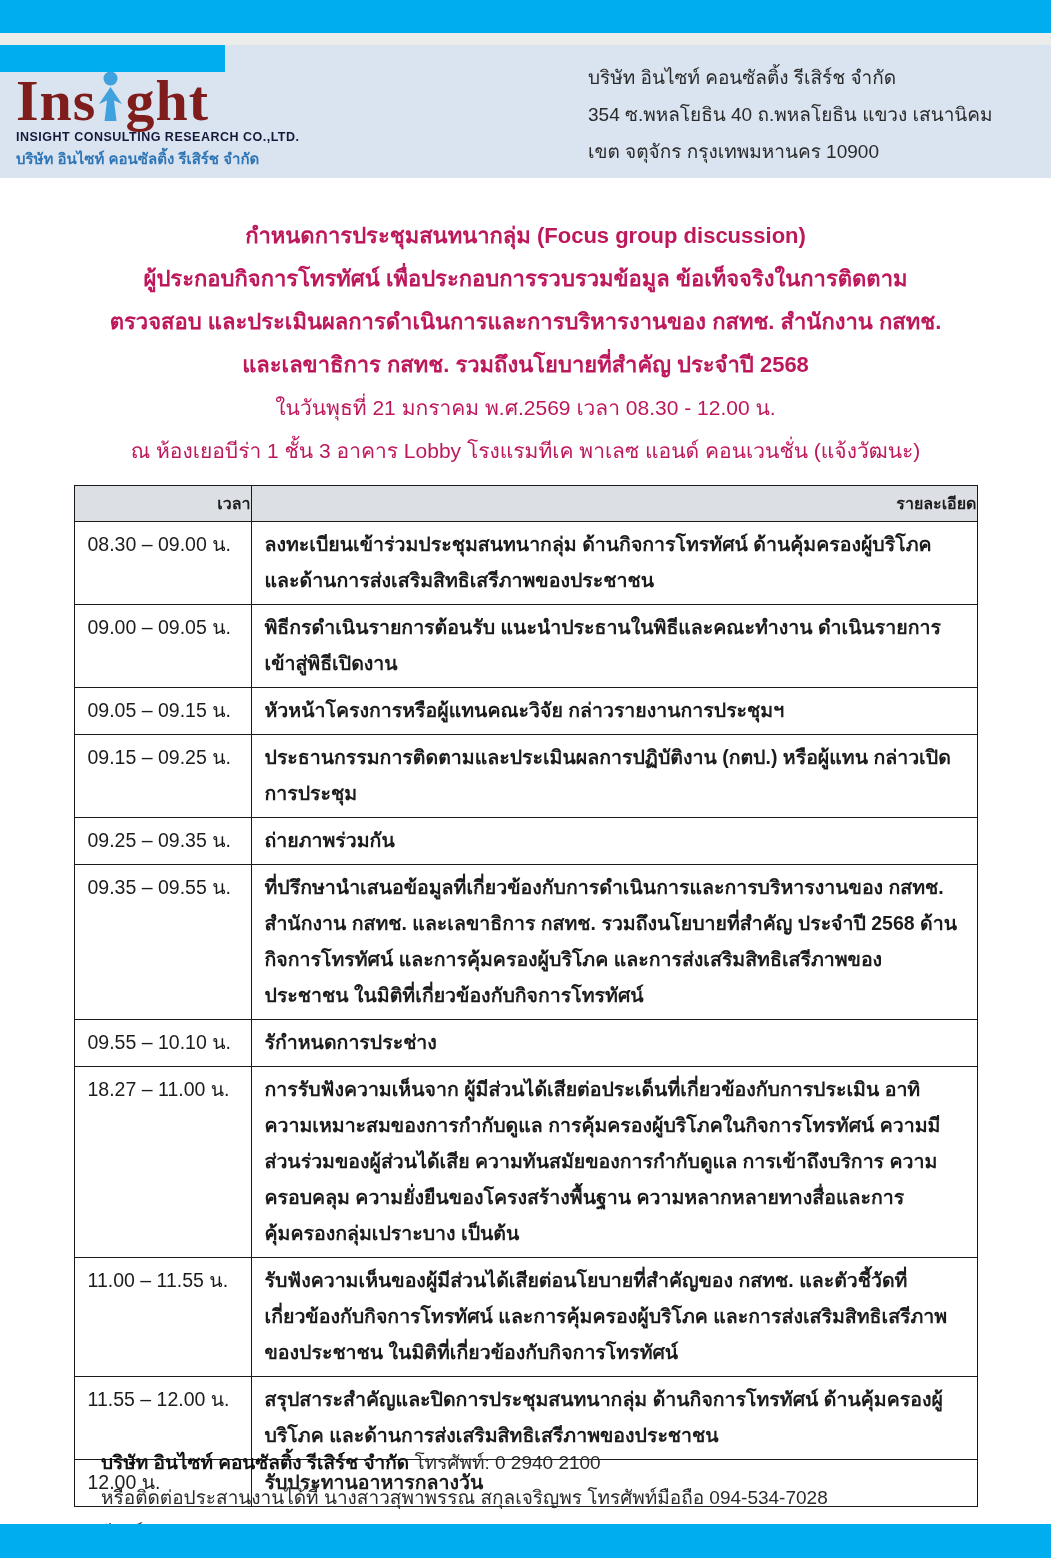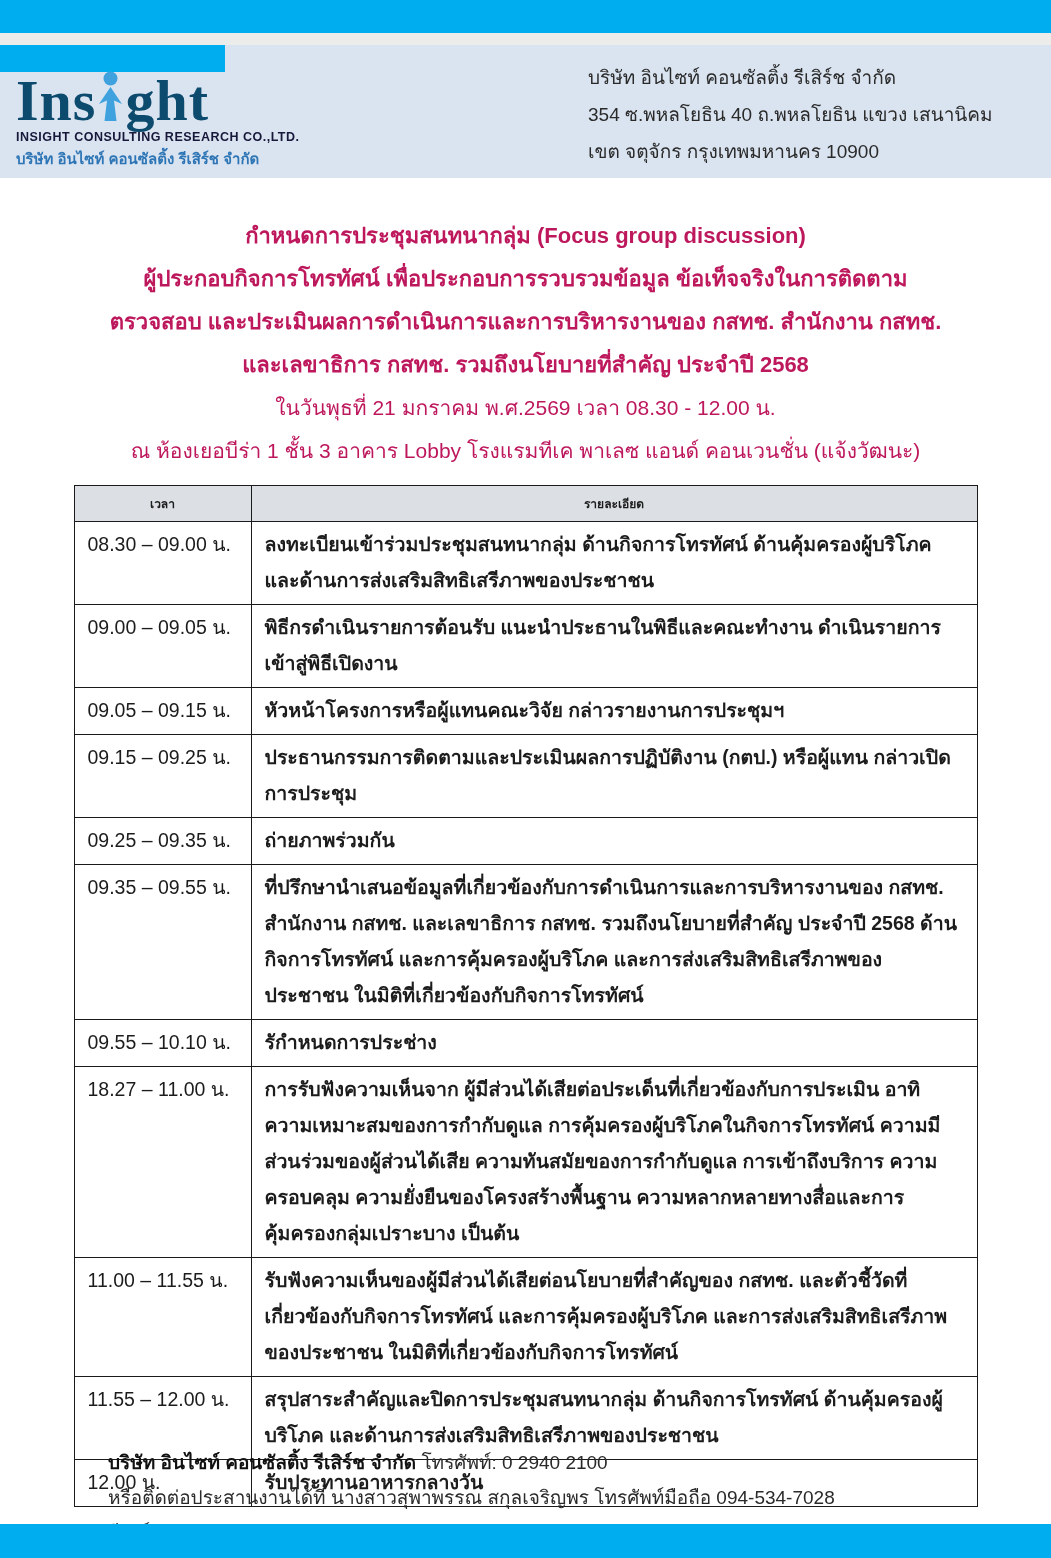--- a/index.html
+++ b/index.html
@@ -24,21 +24,21 @@
   .band-accent {
     position: absolute; left: 0; top: 0;
     width: 225px; height: 27px; background: #00AEEF;
   }
 
   
   .logo { position: absolute; left: 16px; top: 26px; }
   .wordmark {
     font-family: "Liberation Serif", "DejaVu Serif", serif;
     font-size: 58px; line-height: 58px; font-weight: 600;
-    color: #0c4a6e; letter-spacing: 1px;
+    color: #7f1d1d; letter-spacing: 1px;
     display: flex; align-items: flex-end;
   }
   .wordmark .person { margin: 0 1px -1px 1px; display: inline-block; }
   .logo-sub-en {
     font-size: 12.5px; font-weight: bold; letter-spacing: 0.5px;
     color: #17173A; margin-top: 0;
   }
   .logo-sub-th {
     font-size: 15px; font-weight: bold;
     color: #2E75B6; margin-top: 3px;
@@ -57,35 +57,35 @@
 
   
   table.agenda {
     width: 904px; margin: 13px auto 0 auto;
     border-collapse: collapse; table-layout: fixed;
     font-size: 19.5px; color: #1c1c1c;
   }
   table.agenda th, table.agenda td { border: 1.5px solid #1a1a1a; }
   table.agenda th {
     background: #DCE0E5; font-weight: bold;
-    height: 36px; text-align: center; font-size: 12px;
+    height: 36px; text-align: right; font-size: 16px;
   }
   col.c-time { width: 177px; }
   td.time {
     vertical-align: top; padding: 4px 6px 4px 13px;
     line-height: 36px; white-space: nowrap;
   }
   td.detail { padding: 4px 12px 6px 13px; line-height: 36px; font-weight: bold; }
 
   
   .note { margin: 17px 0 0 115px; font-size: 19.5px; color: #1c1c1c; }
 
   
   .footer {
-    position: absolute; left: 108px; top: 1445px;
+    position: absolute; left: 101px; top: 1445px;
     font-size: 19px; line-height: 35px; color: #2a2a2a;
   }
   .footer .bold { font-weight: bold; color: #111; }
   .bottombar {
     position: absolute; left: 0; right: 0; bottom: 0;
     height: 34px; background: #00AEEF;
   }
 </style>
 </head>
 <body>

